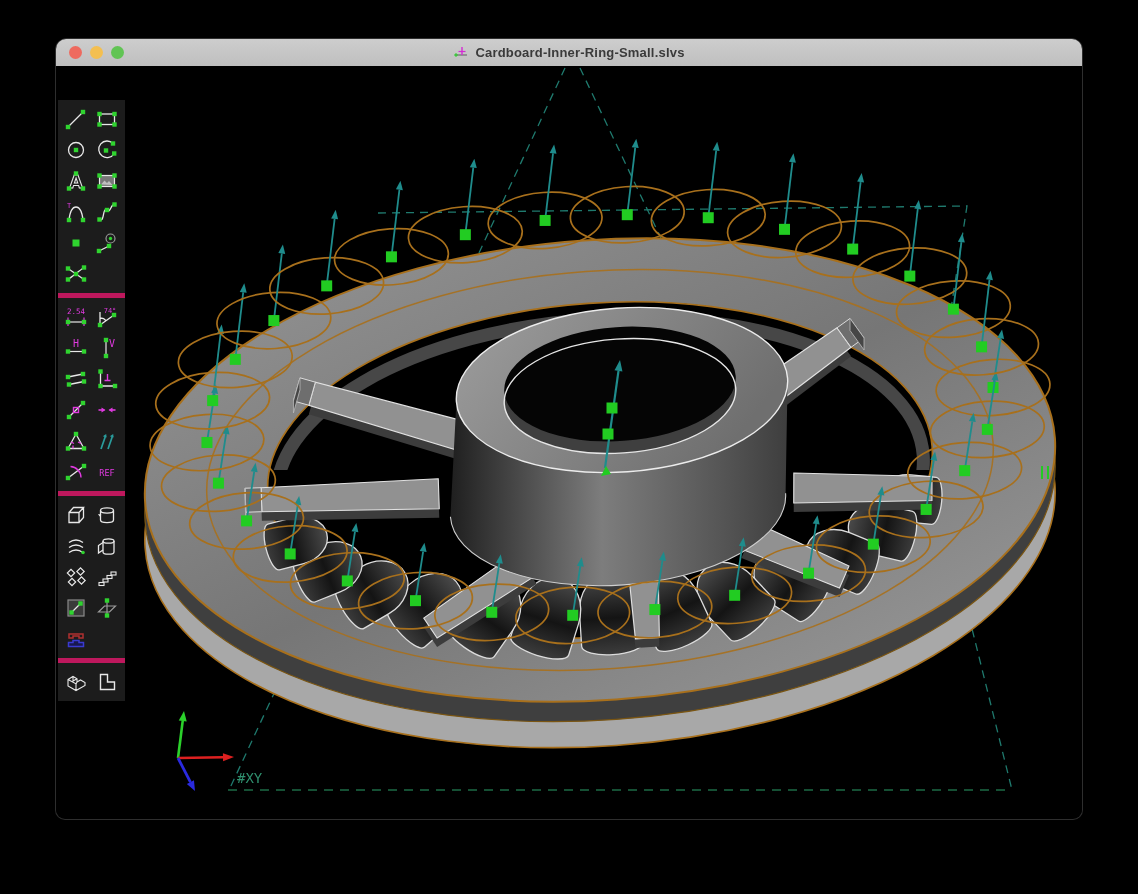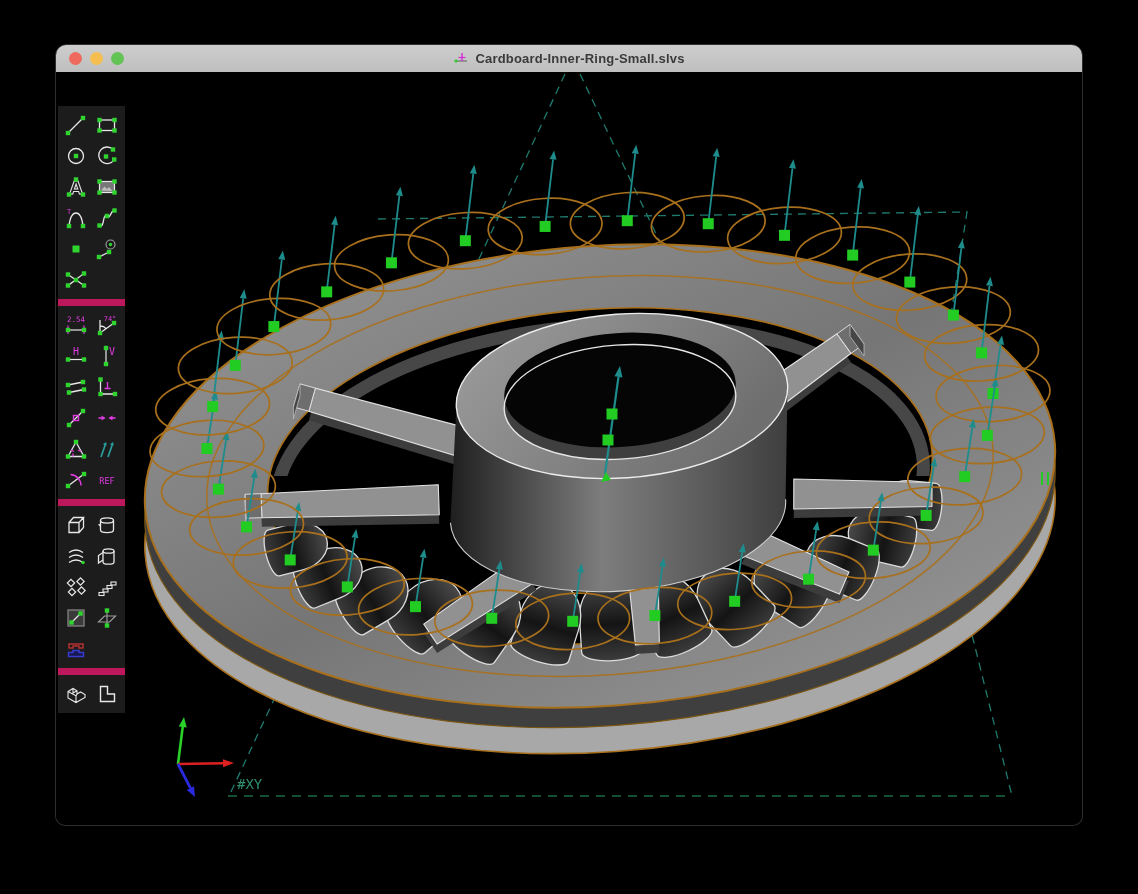--- a/index.html
+++ b/index.html
@@ -1,33 +1,33 @@
 <!DOCTYPE html>
 <html><head>
 <meta charset="utf-8">
 <style>
   html,body{margin:0;padding:0;background:#000;width:1138px;height:894px;overflow:hidden;
             font-family:"Liberation Sans",sans-serif;}
-  #window{position:absolute;left:56px;top:45px;width:1026px;height:780px;
+  #window{position:absolute;left:56px;top:39px;width:1026px;height:780px;
           border-radius:11px 11px 9px 9px;background:#000;box-shadow:0 0 0 1px #2e2e2e;}
   #titlebar{position:relative;height:27px;border-radius:10px 10px 0 0;
             background:linear-gradient(#cdcdcd,#bfbfbf);display:flex;align-items:center;}
   #traffic{position:absolute;left:13px;top:0;height:27px;display:flex;align-items:center;gap:8px;}
   .tl{width:13px;height:13px;border-radius:50%;}
   #title-center{margin:0 auto;display:flex;align-items:center;gap:6px;}
   #window-title{font-size:13px;font-weight:bold;color:#3a3a3a;letter-spacing:.2px;}
   #viewport{position:relative;width:1026px;height:752px;background:#000;overflow:hidden;
             border-radius:0 0 9px 9px;}
   #scene{position:absolute;left:0;top:0;}
   
   #toolbar{position:absolute;left:1px;top:33px;width:67px;background:#1c1c1c;
            border:1px solid #000;z-index:5;}
   .tb-section{display:grid;grid-template-columns:31px 31px;justify-content:center;
               padding:3px 0 4px 0;}
-  .tb-section + .tb-section{border-top:7px solid #be185d;}
+  .tb-section + .tb-section{border-top:5px solid #be185d;}
   .tb-btn{width:31px;height:31px;display:flex;align-items:center;justify-content:center;cursor:default;}
   .tb-btn svg{display:block;}
 </style>
 </head>
 <body>
 
 <div id="window">
   <div id="titlebar">
     <div id="traffic">
         <span class="tl" style="background:#ee6a5f"></span>

